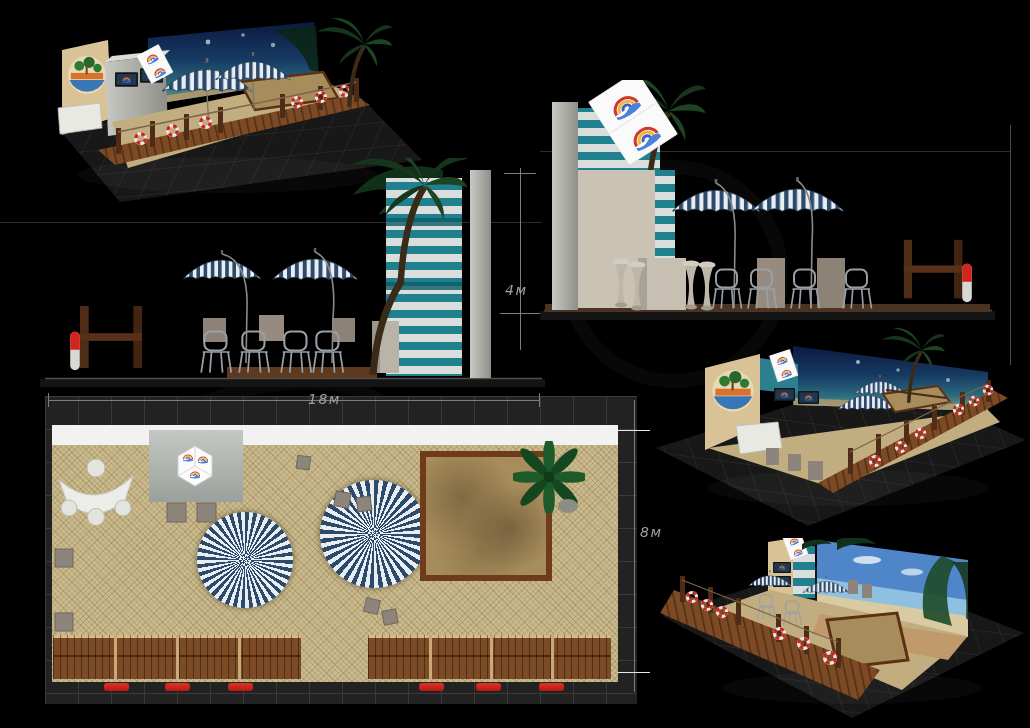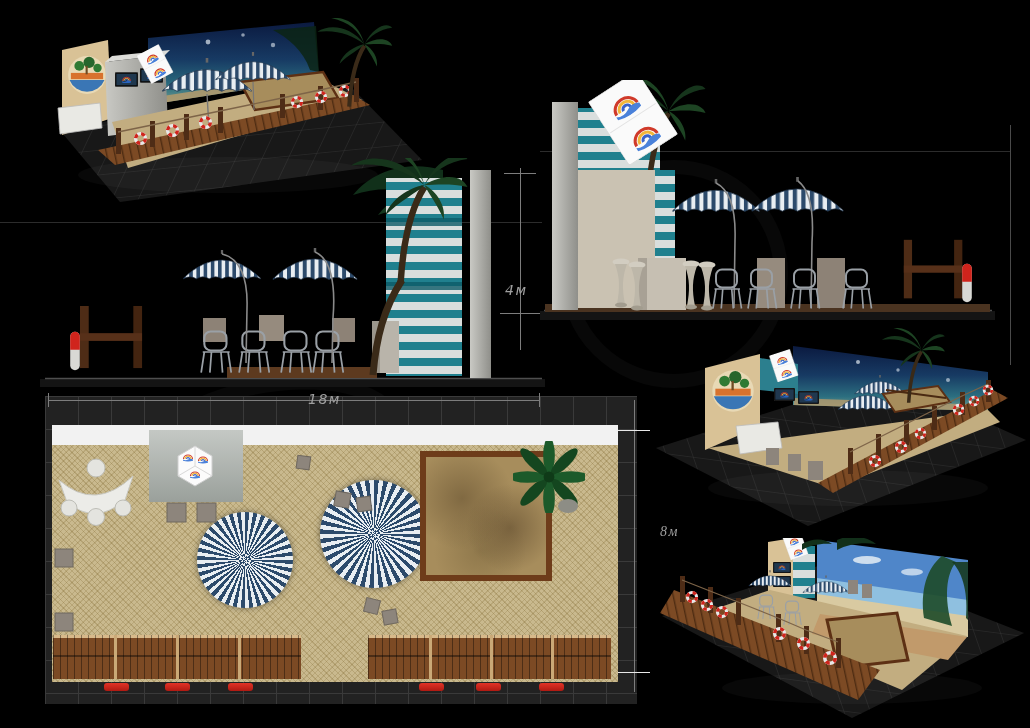--- a/index.html
+++ b/index.html
@@ -458,15 +458,15 @@
 <div class="dim-label" style="left:308px;top:391px;">18м</div>
 
 <div class="dimline" style="left:520px;top:168px;width:1px;height:182px;"></div>
 <div class="dimline" style="left:504px;top:173px;width:32px;height:1px;"></div>
 <div class="dimline" style="left:500px;top:313px;width:40px;height:1px;"></div>
 <div class="dim-label" style="left:505px;top:275px;margin-top:7px;">4м</div>
 
 <div class="dimline" style="left:634px;top:400px;width:1px;height:292px;"></div>
 <div class="dimline" style="left:618px;top:430px;width:32px;height:1px;background:#e8e8e8;"></div>
 <div class="dimline" style="left:618px;top:672px;width:32px;height:1px;background:#e8e8e8;"></div>
-<div class="dim-label" style="left:660px;top:524px;font-family:Liberation Serif, serif;">8м</div>
+<div class="dim-label" style="left:640px;top:524px;">8м</div>
 
 </div>
 
 </body></html>

